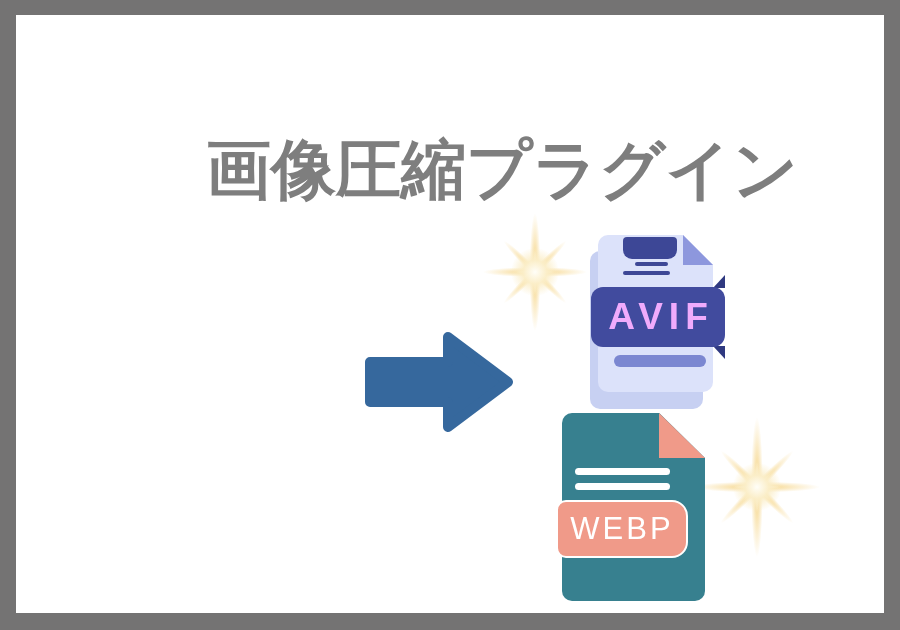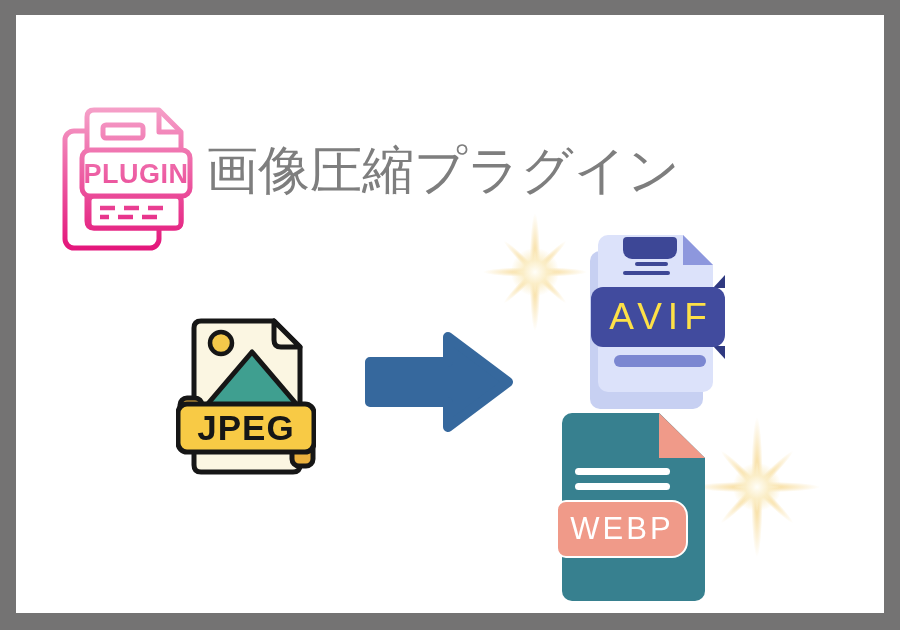--- a/index.html
+++ b/index.html
@@ -4,22 +4,22 @@
 <style>
   * { margin:0; padding:0; box-sizing:border-box; }
   html,body { width:900px; height:630px; overflow:hidden; }
   body { font-family:"Liberation Sans", sans-serif; }
   .canvas { position:relative; width:900px; height:630px; background:#747373; }
   .card { position:absolute; left:16px; top:15px; width:868px; height:598px; background:#ffffff; }
 
   .abs { position:absolute; }
 
   
-  .title { left:206px; top:140px; width:560px; font-size:52px; line-height:60px;
-           font-weight:normal; color:#7e7e7e; letter-spacing:0px; white-space:nowrap; }
+  .title { left:206px; top:140px; width:560px; font-size:65px; line-height:60px;
+           font-weight:bold; color:#7e7e7e; letter-spacing:0px; white-space:nowrap; }
 
   
   .sparkle { pointer-events:none; }
   .ray { position:absolute; left:50%; top:50%; border-radius:50%;
          background: radial-gradient(closest-side, rgba(252,244,218,0.95), rgba(246,214,138,0.7) 38%, rgba(246,214,138,0) 100%); }
   .glow { position:absolute; left:50%; top:50%; width:48px; height:48px; border-radius:50%;
           transform:translate(-50%,-50%);
           background: radial-gradient(circle, #fffef8 0%, rgba(251,238,200,0.95) 35%, rgba(251,238,200,0) 72%); }
   .ray-h  { transform:translate(-50%,-50%) rotate(0deg); }
   .ray-v  { transform:translate(-50%,-50%) rotate(90deg); }
@@ -41,21 +41,21 @@
                  background:#3d4796; border-radius:2px; }
   .avif .line2 { position:absolute; left:35px; top:36px; width:47px; height:4px;
                  background:#3d4796; border-radius:2px; }
   .avif .curl-top { position:absolute; left:125px; top:40px; width:12px; height:13px;
                     background:#2f3980; clip-path: polygon(0 100%, 100% 0, 100% 100%); }
   .avif .curl-bottom { position:absolute; left:125px; top:111px; width:12px; height:13px;
                        background:#2f3980; clip-path: polygon(0 0, 100% 0, 100% 100%); }
   .avif .banner { position:absolute; left:3px; top:52px; width:134px; height:60px;
                   background:#414b9e; border-radius:12px;
                   display:flex; align-items:center; justify-content:center; }
-  .avif .banner span { color:#fde047; font-size:37px; font-weight:400; letter-spacing:6px;
+  .avif .banner span { color:#f0abfc; font-size:37px; font-weight:700; letter-spacing:6px;
                        padding-left:6px; }
   .avif .bottom-bar { position:absolute; left:26px; top:120px; width:92px; height:12px;
                       background:#7b87d1; border-radius:6px; }
 
   
   .webp { left:562px; top:413px; width:143px; height:188px; }
   .webp .body { position:absolute; left:0; top:0; width:143px; height:188px;
                 background:#37808f; border-radius:10px;
                 clip-path: polygon(0 0, 68% 0, 100% 24%, 100% 100%, 0 100%); }
   .webp .fold { position:absolute; left:97px; top:0; width:46px; height:45px;
@@ -87,54 +87,23 @@
     <div class="glow"></div>
   </div>
   <div class="abs sparkle" style="left:757px; top:487px;">
     <div class="ray ray-v" style="width:140px; height:12px;"></div>
     <div class="ray ray-h" style="width:126px; height:11px;"></div>
     <div class="ray ray-d1" style="width:102px; height:9px;"></div>
     <div class="ray ray-d2" style="width:102px; height:9px;"></div>
     <div class="glow"></div>
   </div>
 
-  <div class="abs" style="left:58px; top:103px; width:145px; height:150px;">
-    <svg width="145" height="150" viewBox="0 0 145 150">
-      <defs>
-        <linearGradient id="pg" x1="0" y1="0" x2="0" y2="150" gradientUnits="userSpaceOnUse">
-          <stop offset="0" stop-color="#f6a5cb"></stop>
-          <stop offset="1" stop-color="#e31279"></stop>
-        </linearGradient>
-      </defs>
-      <rect x="7" y="28" width="94" height="117" rx="9" fill="#ffffff" stroke="url(#pg)" stroke-width="5"></rect>
-      <path d="M36 7 L101 7 L123 29 L123 118 Q123 125 116 125 L36 125 Q29 125 29 118 L29 14 Q29 7 36 7 Z" fill="#ffffff" stroke="url(#pg)" stroke-width="5" stroke-linejoin="round"></path>
-      <path d="M101 7 L101 29 L123 29" fill="none" stroke="url(#pg)" stroke-width="5" stroke-linejoin="round"></path>
-      <rect x="45" y="22" width="40" height="13" rx="3" fill="#ffffff" stroke="url(#pg)" stroke-width="5"></rect>
-      <rect x="31" y="93" width="92" height="32" rx="5" fill="#ffffff" stroke="url(#pg)" stroke-width="5"></rect>
-      <line x1="42" y1="105" x2="108" y2="105" stroke="url(#pg)" stroke-width="4.5" stroke-dasharray="15 9"></line>
-      <line x1="42" y1="114" x2="108" y2="114" stroke="url(#pg)" stroke-width="4.5" stroke-dasharray="15 9" stroke-dashoffset="6"></line>
-      <rect x="24" y="47" width="108" height="46" rx="8" fill="#ffffff" stroke="url(#pg)" stroke-width="5"></rect>
-      <text x="78" y="80" text-anchor="middle" font-size="27" font-weight="bold" fill="url(#pg)" letter-spacing="0.5">PLUGIN</text>
-    </svg>
-  </div>
 
   <div class="abs title">画像圧縮プラグイン</div>
 
-  <div class="abs" style="left:176px; top:316px; width:140px; height:160px;">
-    <svg width="140" height="160" viewBox="0 0 140 160">
-      <path d="M25 5 L98 5 L124 31 L124 149 Q124 156 117 156 L25 156 Q18 156 18 149 L18 12 Q18 5 25 5 Z" fill="#fbf6e2" stroke="#161616" stroke-width="5" stroke-linejoin="round"></path>
-      <path d="M98 5 L98 24 Q98 31 105 31 L124 31 Z" fill="#fbf6e2" stroke="#161616" stroke-width="5" stroke-linejoin="round"></path>
-      <polygon points="76,36 18,104 134,104" fill="#3f9f90" stroke="#161616" stroke-width="5" stroke-linejoin="round"></polygon>
-      <circle cx="45" cy="27" r="11" fill="#f4c84a" stroke="#161616" stroke-width="4.5"></circle>
-      <rect x="4" y="82" width="22" height="42" rx="7" fill="#ecb23e" stroke="#161616" stroke-width="5"></rect>
-      <rect x="116" y="118" width="21" height="32" rx="7" fill="#ecb23e" stroke="#161616" stroke-width="5"></rect>
-      <rect x="2" y="88" width="136" height="48" rx="9" fill="#f8ca45" stroke="#161616" stroke-width="5"></rect>
-      <text x="70" y="124" text-anchor="middle" font-size="35" font-weight="bold" fill="#161616" letter-spacing="1">JPEG</text>
-    </svg>
-  </div>
 
   <div class="abs" style="left:358px; top:329px; width:160px; height:106px;">
     <svg width="160" height="106" viewBox="0 0 160 106">
       <path d="M12 33 L90 33 L90 8 L150 53 L90 98 L90 73 L12 73 Z" fill="#36689d" stroke="#36689d" stroke-width="10" stroke-linejoin="round"></path>
     </svg>
   </div>
 
   <div class="abs avif">
     <div class="back-sheet"></div>
     <div class="main-sheet"></div>

